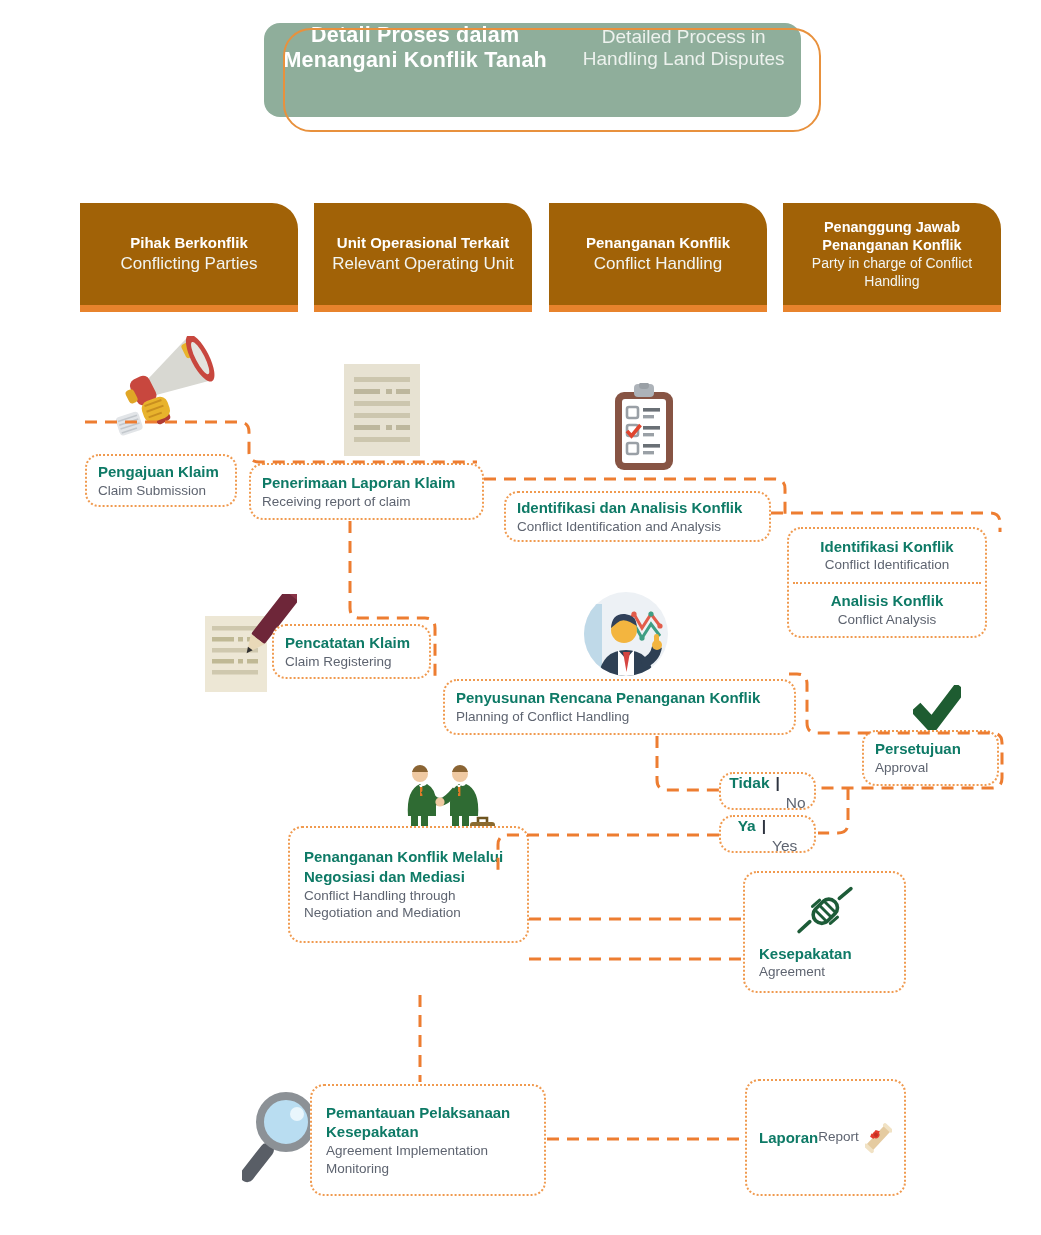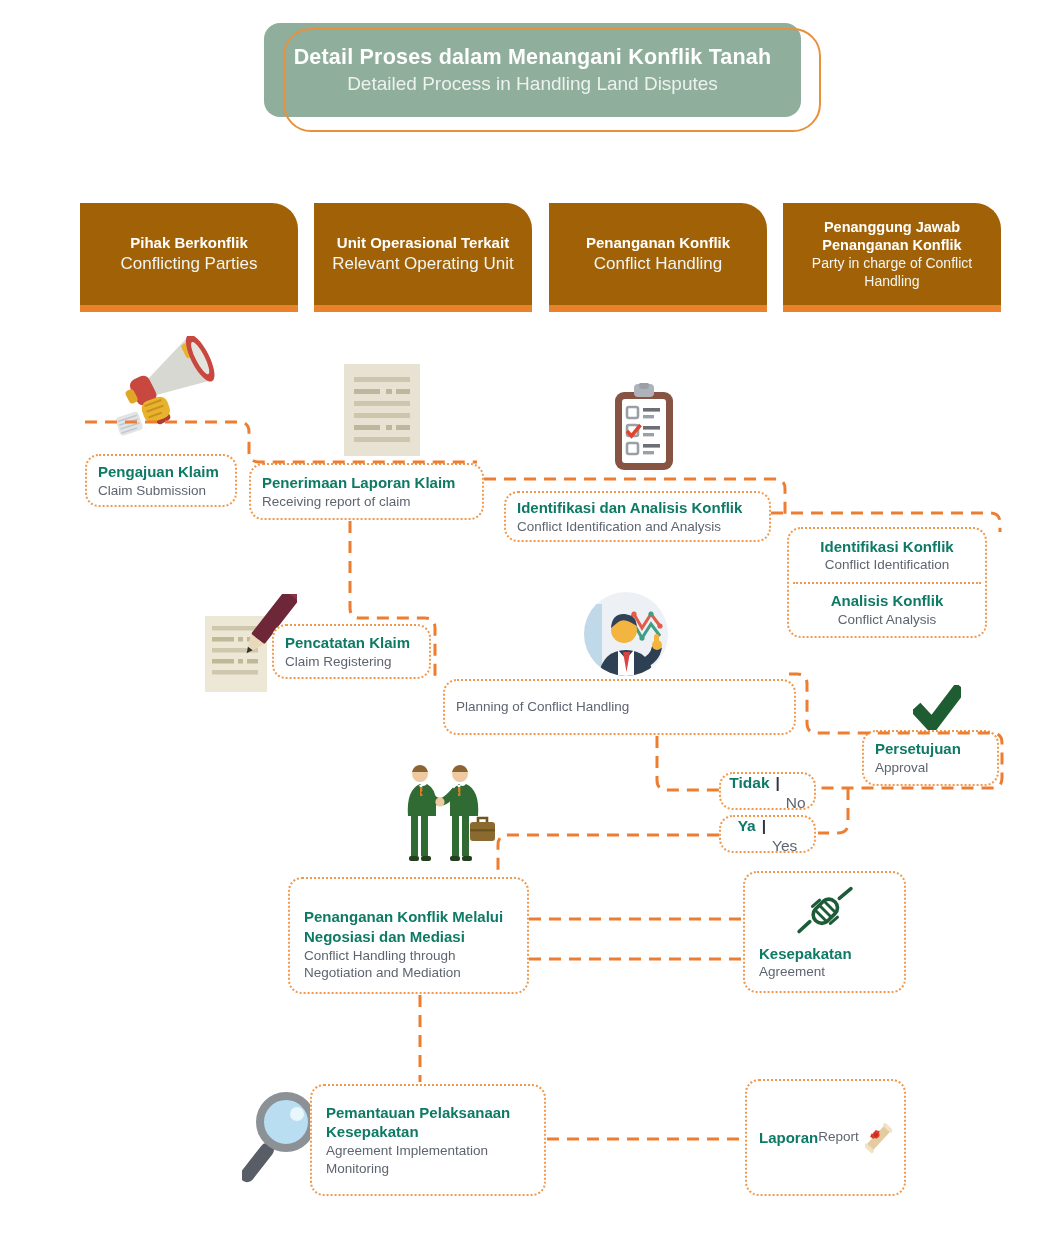--- a/index.html
+++ b/index.html
@@ -4,21 +4,21 @@
 <style>
   html,body{margin:0;padding:0;background:#ffffff;}
   .canvas{
     position:relative;width:1041px;height:1235px;background:#ffffff;
     font-family:"Liberation Sans","DejaVu Sans",sans-serif;overflow:hidden;
   }
   
   .title-green{
     position:absolute;left:264px;top:23px;width:537px;height:94px;
     background:#8FAE9B;border-radius:16px;color:#fff;
-    display:flex;flex-direction:column;justify-content:center;text-align:center;z-index:2;
+    display:flex;flex-direction:row;justify-content:center;text-align:center;z-index:2;
   }
   .title-green .t1{font-size:21.5px;font-weight:bold;letter-spacing:.2px;}
   .title-green .t2{font-size:19px;color:#EDF2EE;margin-top:3px;}
   .title-outline{
     position:absolute;left:283px;top:28px;width:534px;height:100px;
     border:2.5px solid #E8913D;border-radius:28px;z-index:3;pointer-events:none;
   }
   
   .col-hdr{position:absolute;top:203px;width:218px;height:109px;z-index:2;}
   .col-hdr .green{
@@ -263,41 +263,42 @@
       <div class="s">Conflict Analysis</div>
     </div>
   </div>
 
   <div class="node" style="left:272px;top:624px;width:159px;height:55px;">
     <div class="t">Pencatatan Klaim</div>
     <div class="s">Claim Registering</div>
   </div>
 
   <div class="node" style="left:443px;top:679px;width:353px;height:56px;">
+    <div class="t">Penyusunan Rencana Penanganan Konflik</div>
     <div class="s">Planning of Conflict Handling</div>
   </div>
 
   <div class="node ctr" style="left:862px;top:730px;width:137px;height:56px;">
     <div class="t">Persetujuan</div>
     <div class="s">Approval</div>
   </div>
 
   <div class="node mini" style="left:719px;top:772px;width:97px;height:38px;">
     <span class="yid">Tidak</span>
     <span class="ysep">|</span>
     <span class="yen">No</span>
   </div>
 
   <div class="node mini" style="left:719px;top:815px;width:97px;height:38px;">
     <span class="yid">Ya</span>
     <span class="ysep">|</span>
     <span class="yen">Yes</span>
   </div>
 
-  <div class="node" style="left:288px;top:877px;width:241px;height:117px;padding:10px 14px;justify-content:flex-end;">
+  <div class="node" style="left:288px;top:826px;width:241px;height:117px;padding:10px 14px;">
     <div class="t">Penanganan Konflik Melalui</div>
     <div class="t">Negosiasi dan Mediasi</div>
     <div class="s">Conflict Handling through</div>
     <div class="s">Negotiation and Mediation</div>
   </div>
 
   <div class="node" style="left:743px;top:871px;width:163px;height:122px;padding:10px 14px;justify-content:flex-start;">
     <svg class="k-icon" width="62" height="56" viewBox="0 0 68 60">
       <g stroke="#1D5C38" stroke-width="4" fill="none" stroke-linecap="round" stroke-linejoin="round">
         <path d="M63 4 L50 15"></path>

